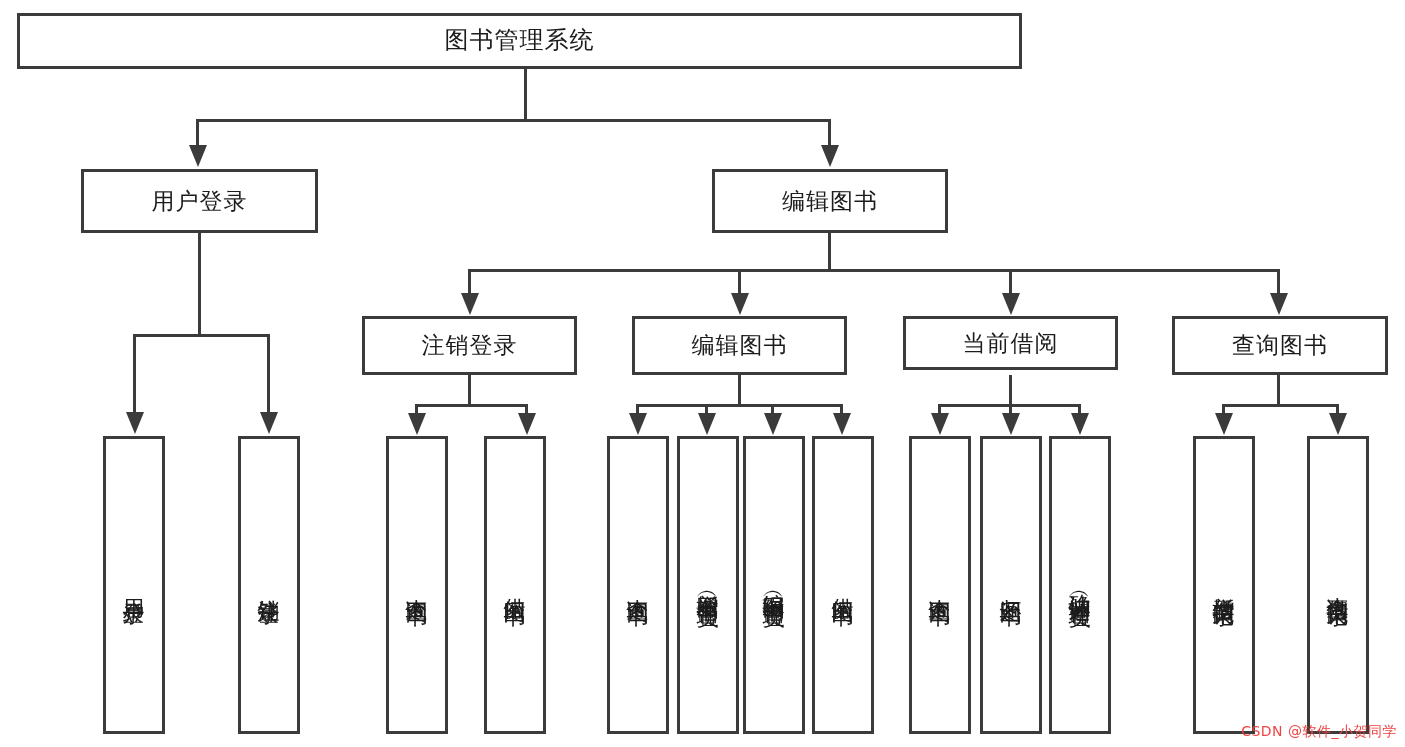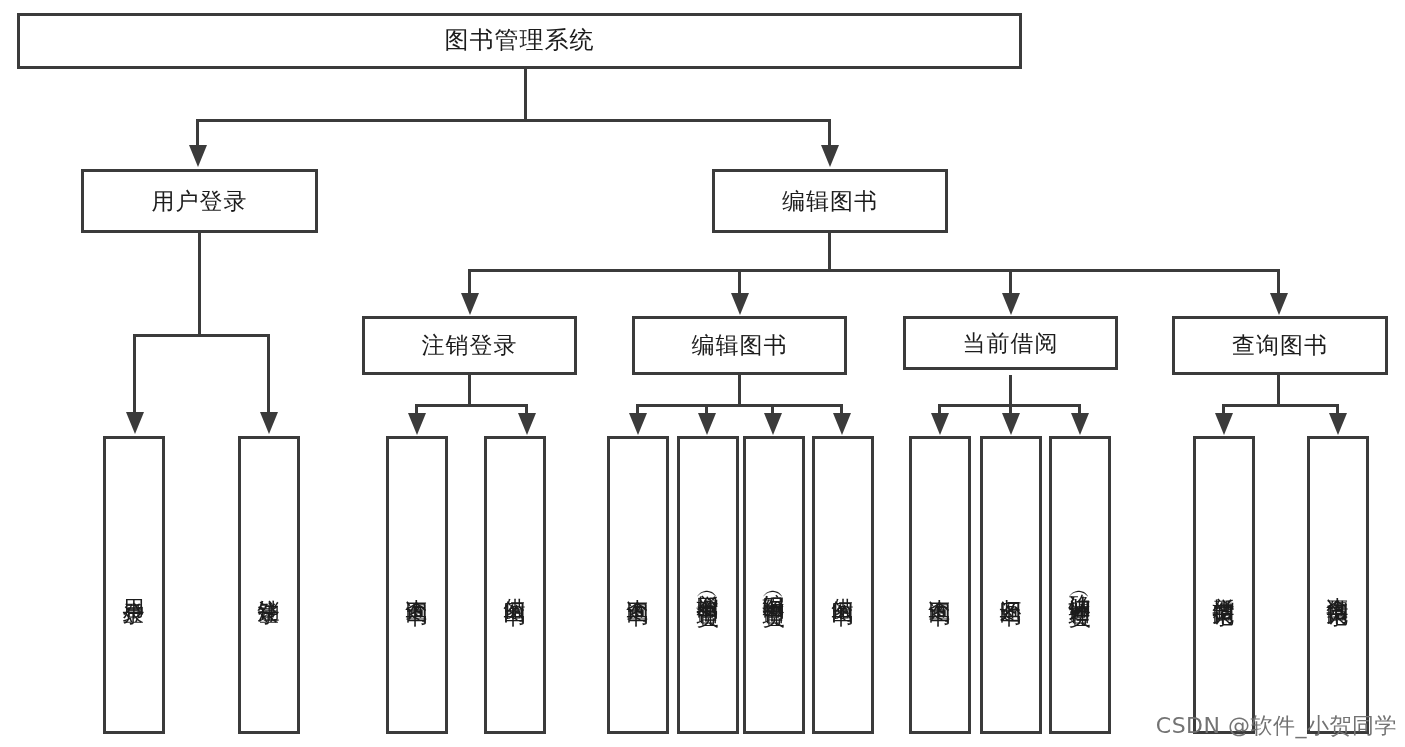--- a/index.html
+++ b/index.html
@@ -63,22 +63,22 @@
     width: 0;
     height: 0;
     border-left: 9px solid transparent;
     border-right: 9px solid transparent;
     border-top: 22px solid #3b3b3b;
   }
   #watermark {
     position: absolute;
     right: 8px;
     bottom: 6px;
-    font-size: 22px;
-    color: #737373;
+    font-size: 14px;
+    color: #ef4444;
     white-space: nowrap;
     letter-spacing: 0.5px;
   }
 </style>
 </head>
 <body>
 
 <div id="diagram-root">
 
   <div class="node root" style="left:17px; top:13px; width:1005px; height:56px;">

